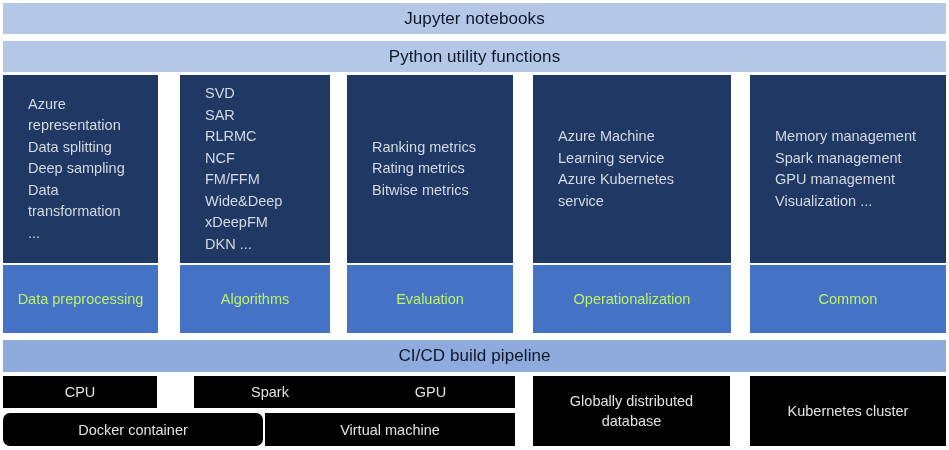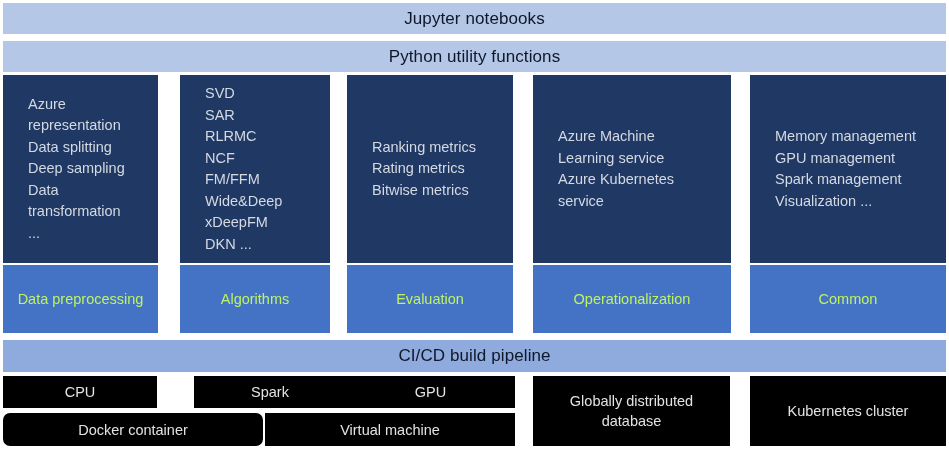--- a/index.html
+++ b/index.html
@@ -178,22 +178,22 @@
         <li>Azure Kubernetes service</li>
       </ul>
     </div>
     <div class="pillar-label">Operationalization</div>
   </div>
 
   <div class="pillar" id="pillar-4">
     <div class="pillar-body">
       <ul>
         <li>Memory management</li>
+        <li>Spark management</li>
         <li>GPU management</li>
-        <li>Spark management</li>
         <li>Visualization ...</li>
       </ul>
     </div>
     <div class="pillar-label">Common</div>
   </div>
 
   <div class="banner" id="banner-cicd">
     <span>CI/CD build pipeline</span>
   </div>
 

